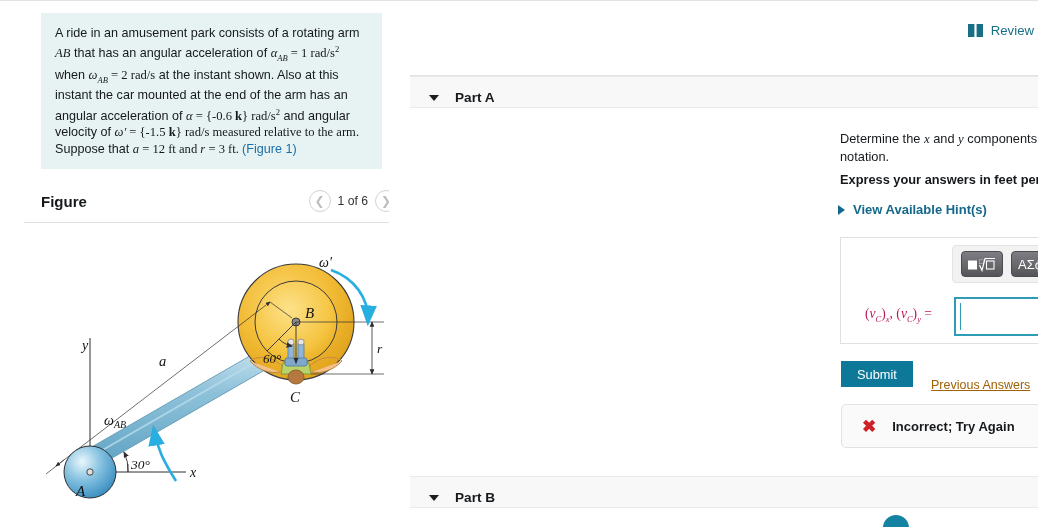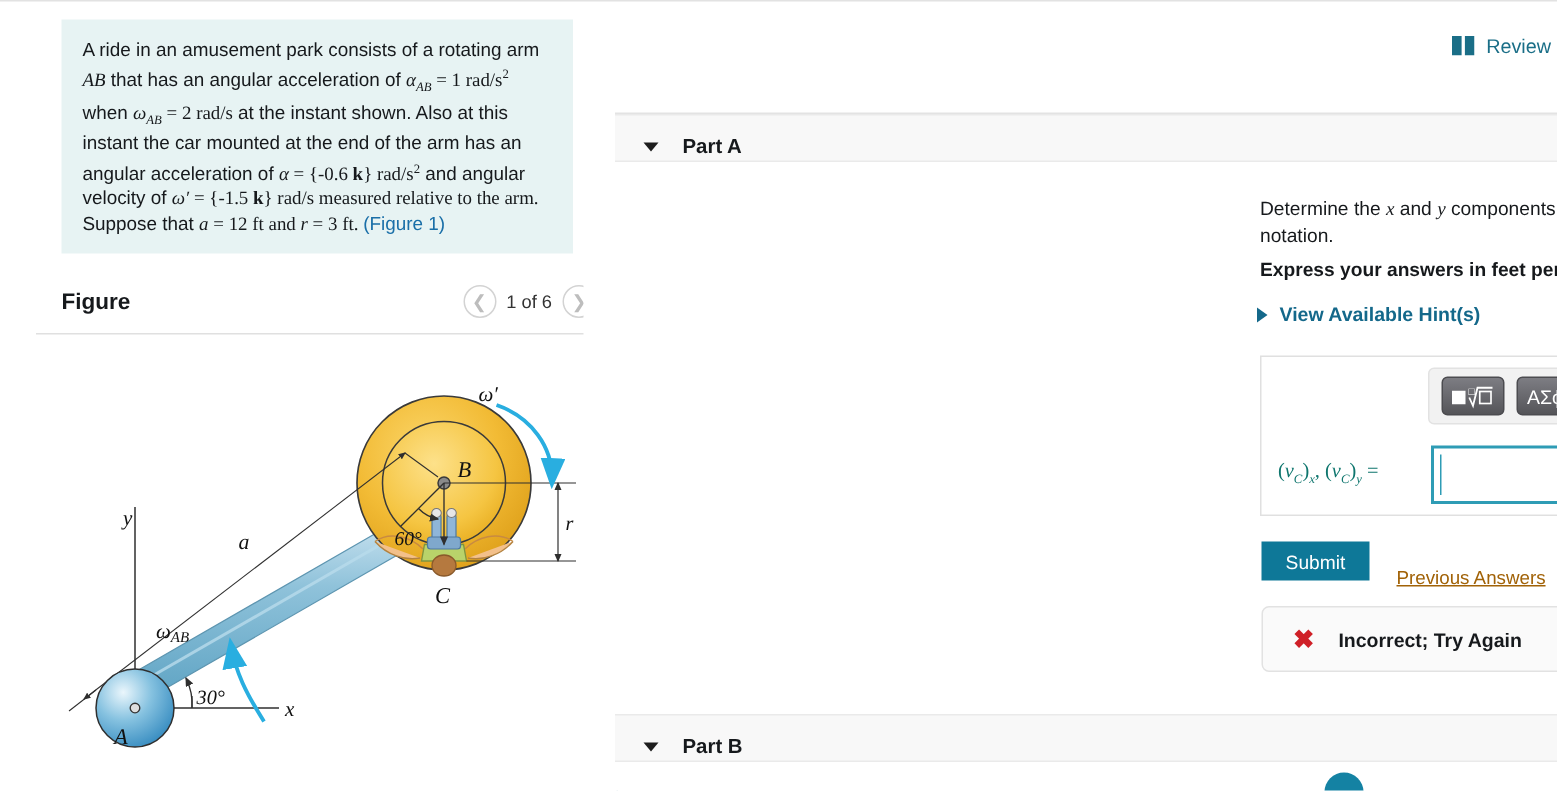--- a/index.html
+++ b/index.html
@@ -209,22 +209,22 @@
     border: 1px solid #4c4c50;
     border-radius: 4px;
     color: #ffffff;
     display: flex; align-items: center; justify-content: center;
     font-size: 13px;
     padding: 0 6px;
     box-sizing: border-box;
   }
   #answer-label {
     position: absolute;
-    left: 463px; top: 304px;
-    font-size: 13.6px; color: #0f766e;
+    left: 476px; top: 304px;
+    font-size: 13.6px; color: #be185d;
     font-family: "Liberation Serif", serif;
   }
   #answer-input {
     position: absolute;
     left: 565px; top: 295px;
     width: 381px; height: 39px;
     border: 2px solid #2e9cb5;
     background: #ffffff;
     box-sizing: border-box;
   }

